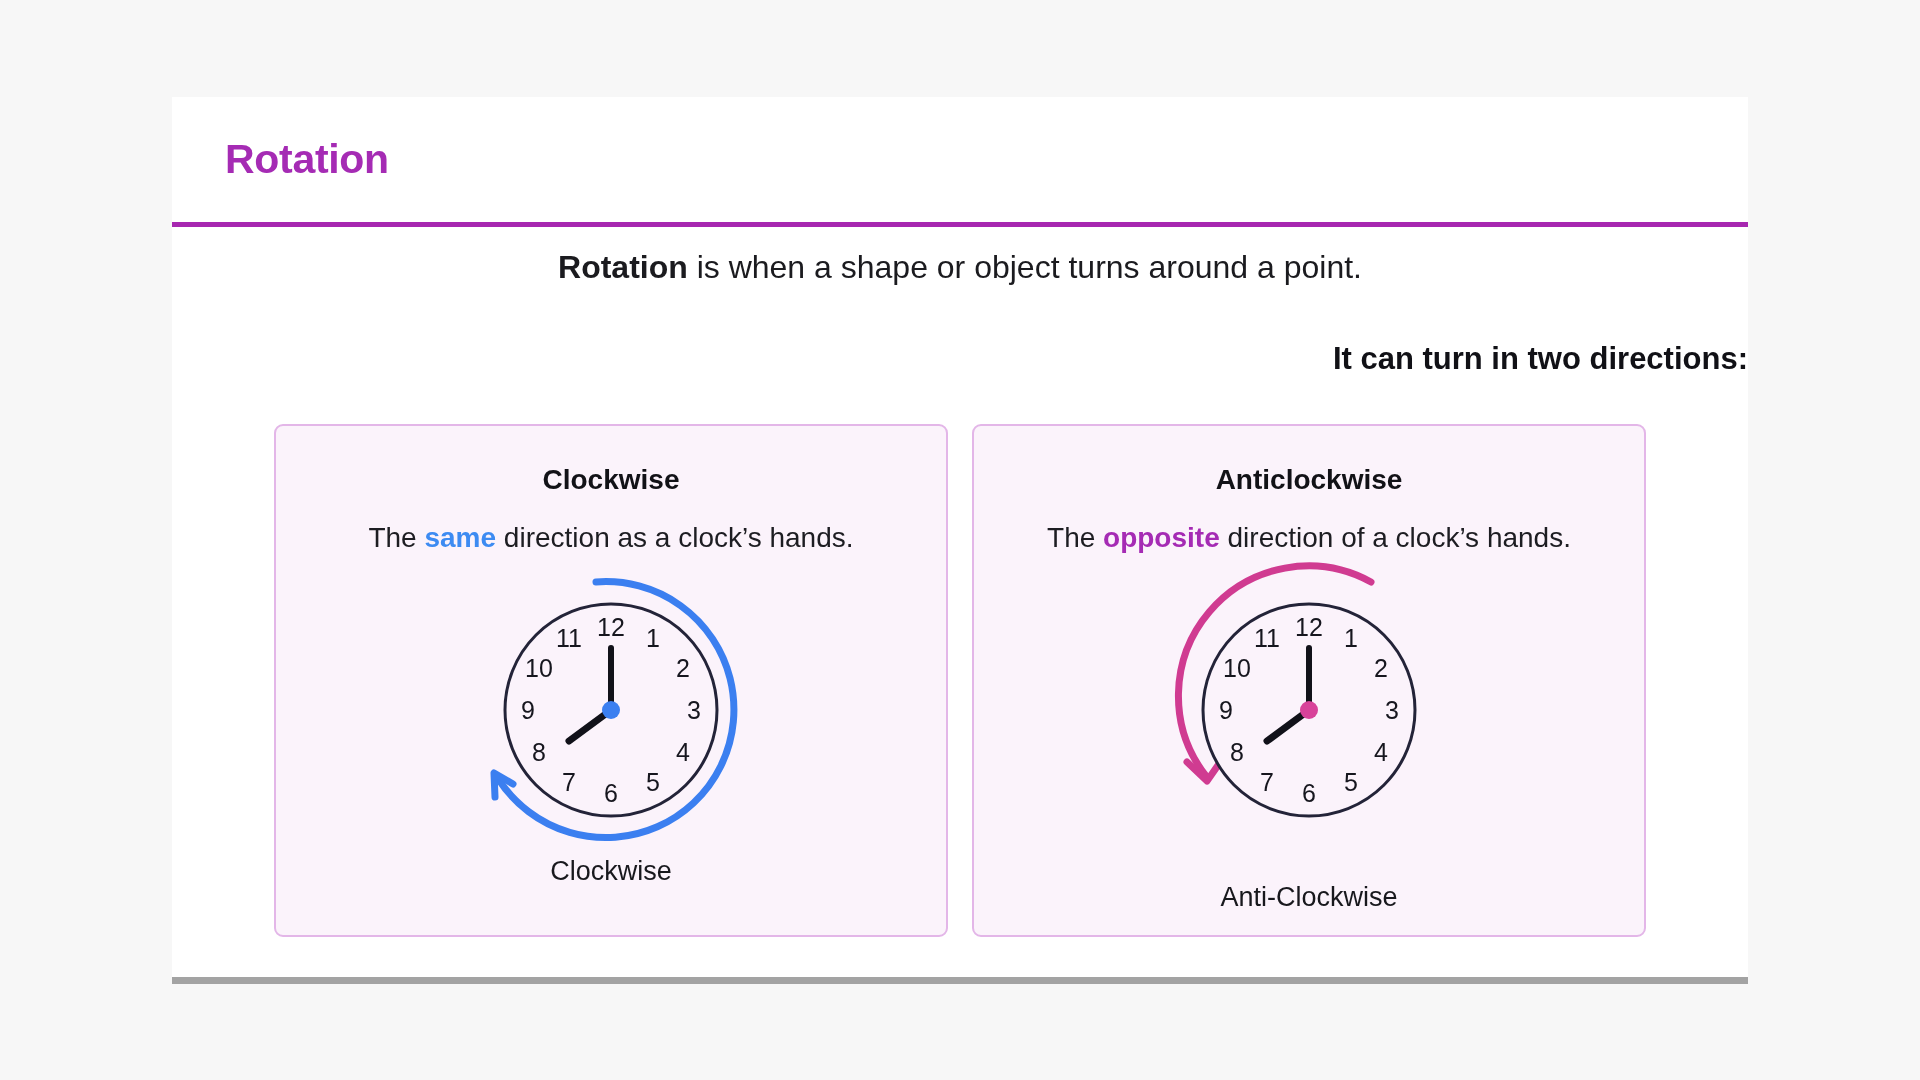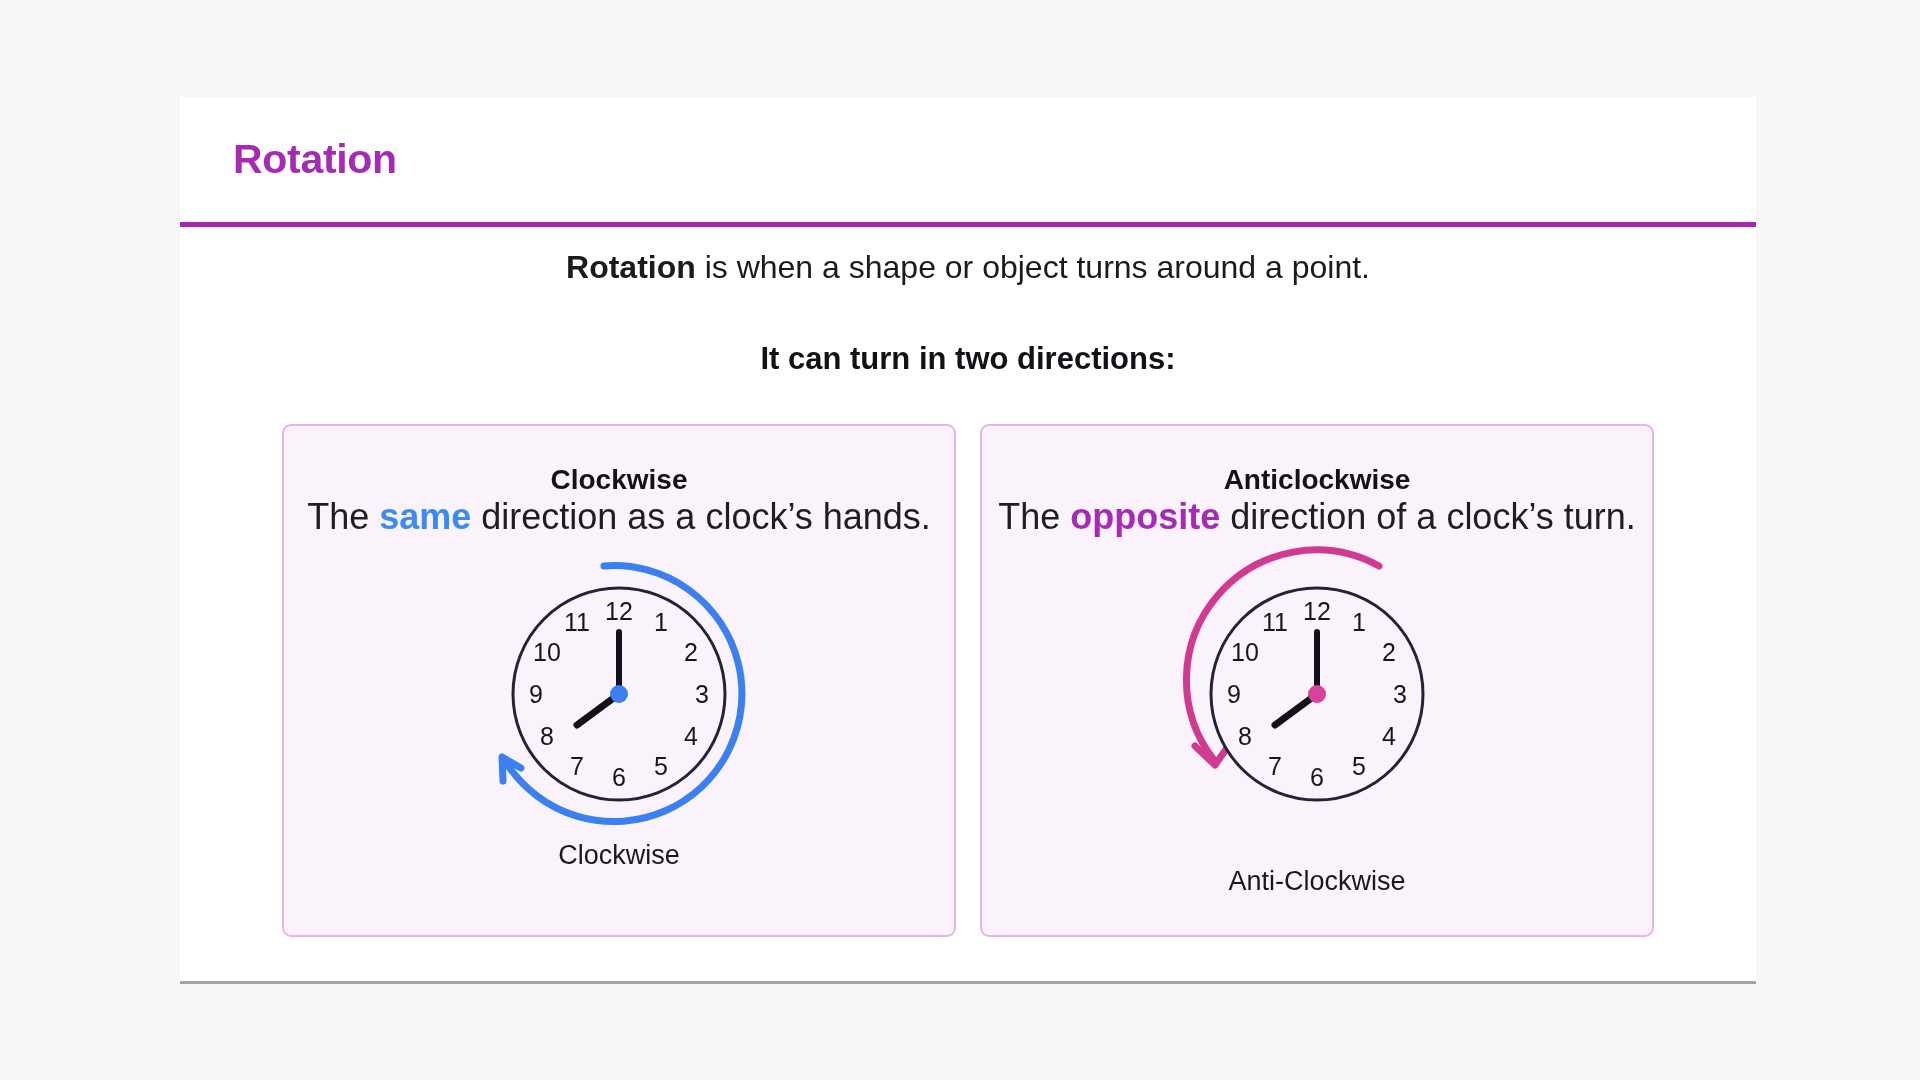--- a/index.html
+++ b/index.html
@@ -11,24 +11,24 @@
   }
   #root {
     position: relative;
     width: 1920px; height: 1080px;
     background: #f7f7f7;
   }
 
   
   .panel {
     position: absolute;
-    left: 180px; top: 97px;
+    left: 172px; top: 97px;
     width: 1576px; height: 887px;
     background: #ffffff;
-    border-bottom: 3px solid #a3a3a3;
+    border-bottom: 7px solid #a3a3a3;
   }
 
   
   .panel-header {
     height: 130px;
     border-bottom: 5px solid #a727b0;
     display: flex;
     align-items: center;
     padding-left: 53px;
   }
@@ -43,21 +43,21 @@
   .intro {
     text-align: center;
     padding-top: 20px;
     font-size: 32px;
     color: #1b1b1f;
     line-height: 1.3;
   }
   .intro .b { font-weight: bold; }
 
   .subhead {
-    text-align: center;
+    text-align: right;
     padding-top: 52px;
     font-size: 31px;
     font-weight: bold;
     color: #111116;
   }
 
   
   .cards {
     display: flex;
     justify-content: center;
@@ -75,22 +75,23 @@
     flex-direction: column;
     align-items: center;
   }
   .card-title {
     font-size: 28px;
     font-weight: bold;
     color: #121217;
     margin-top: 38px;
   }
   .card-desc {
-    font-size: 36px;
+    font-size: 28px;
     color: #1d1d22;
+    margin-top: 26px;
     white-space: nowrap;
   }
   .card-desc .hl-blue { color: #3d8bf2; font-weight: bold; }
   .card-desc .hl-purple { color: #a52bb4; font-weight: bold; }
 
   .clock-wrap {
     position: relative;
     width: 300px;
     height: 300px;
     margin-top: 6px;
@@ -165,21 +166,21 @@
             <circle cx="150" cy="150" r="9" fill="#3b7ff0"></circle>
           </svg>
         </div>
 
         <div class="card-caption">Clockwise</div>
       </div>
 
       <div class="card">
         <div class="card-title">Anticlockwise</div>
         <div class="card-desc">
-          <span>The </span><span class="hl-purple">opposite</span><span> direction of a clock’s turn.</span>
+          <span>The </span><span class="hl-purple">opposite</span><span> direction of a clock’s hands.</span>
         </div>
 
         <div class="clock-wrap">
           <svg width="300" height="300" viewBox="0 0 300 300">
 
             <g>
               <path d="M 212 22 A 130 130 0 0 0 47 216" fill="none" stroke="#d03b91" stroke-width="7" stroke-linecap="round"></path>
               <path d="M 28 202 L 48 221 L 62 201" fill="none" stroke="#d03b91" stroke-width="7" stroke-linecap="round" stroke-linejoin="round"></path>
             </g>
 

